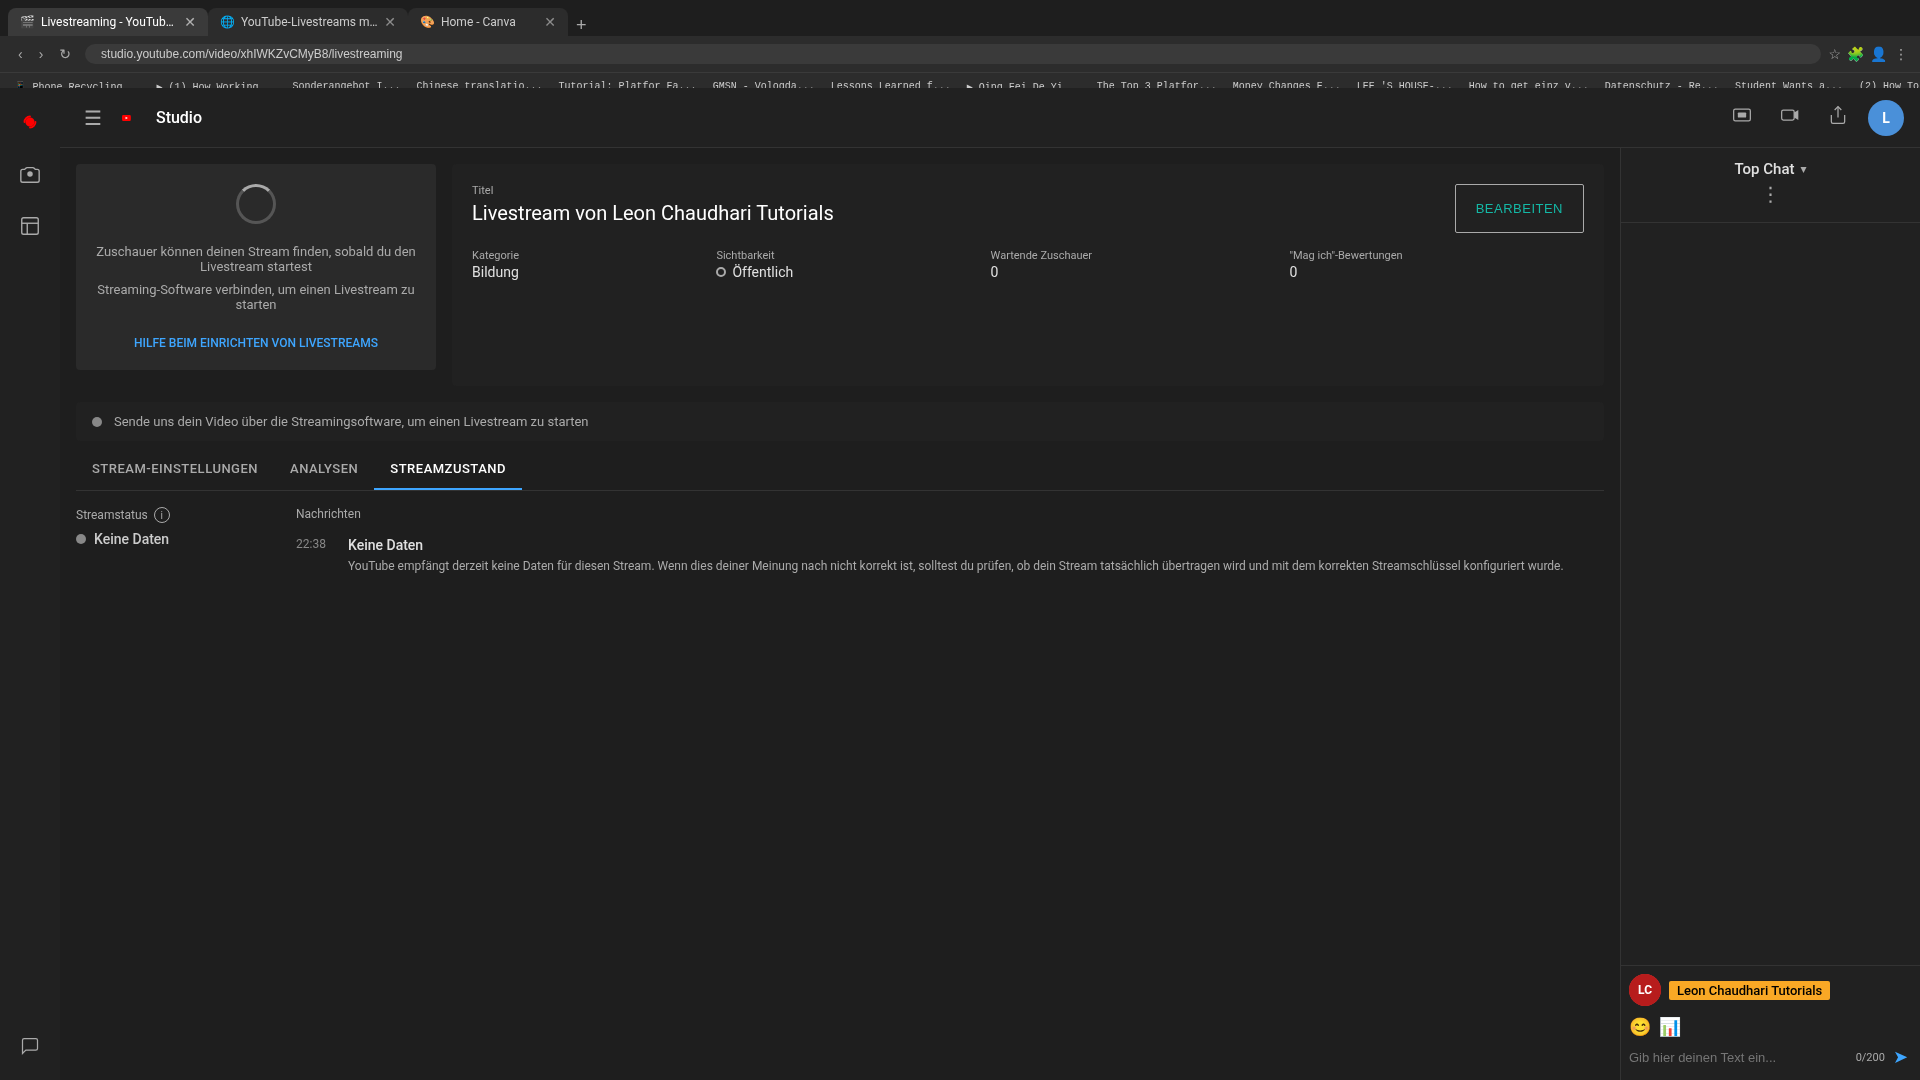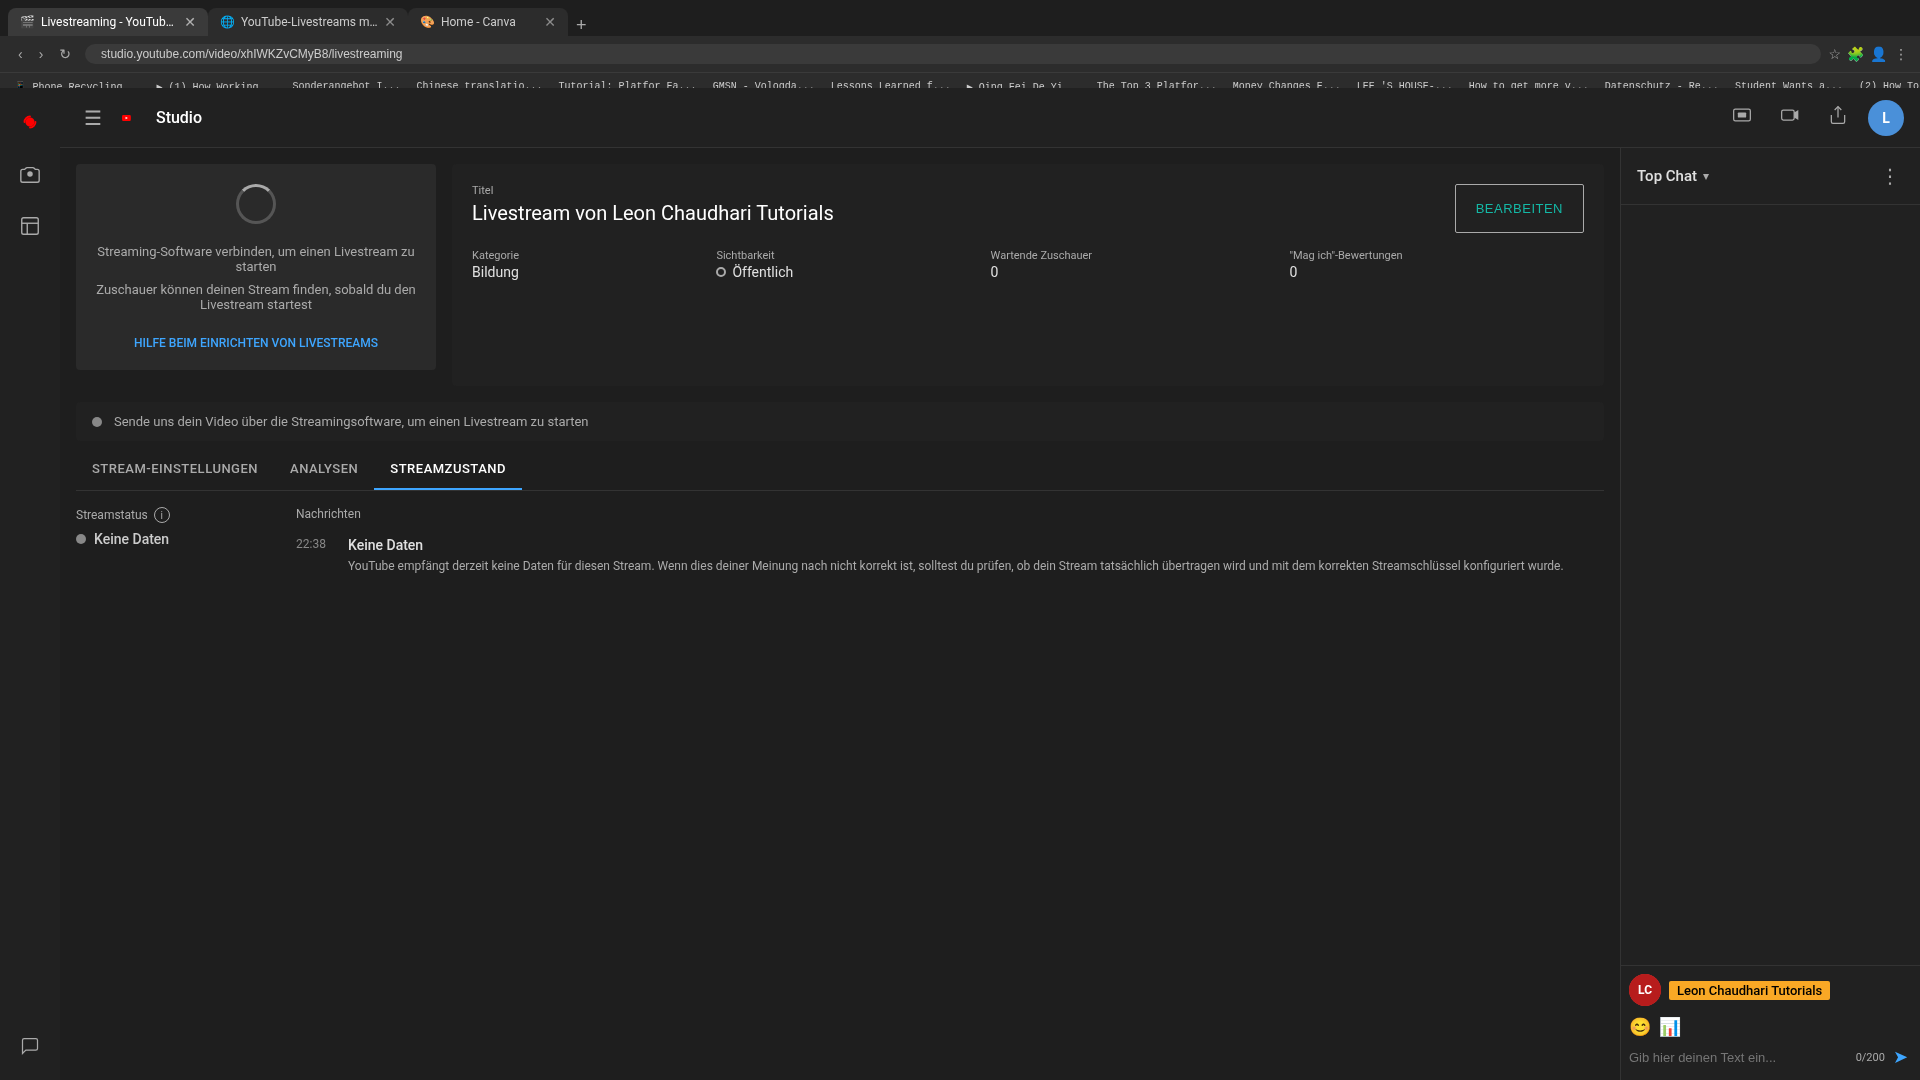--- a/index.html
+++ b/index.html
@@ -88,21 +88,21 @@
     .messages-section { }
     .messages-label { font-size: 12px; color: #aaa; margin-bottom: 8px; }
     .message-row { display: flex; align-items: flex-start; gap: 12px; padding: 8px 0; }
     .message-time { font-size: 12px; color: #888; min-width: 40px; }
     .message-content { flex: 1; }
     .message-title { font-size: 14px; font-weight: 500; color: #e0e0e0; margin-bottom: 4px; }
     .message-body { font-size: 12px; color: #aaa; line-height: 1.5; }
 
     
     .chat-panel { width: 300px; background: #212121; border-left: 1px solid #333; display: flex; flex-direction: column; flex-shrink: 0; }
-    .chat-header { padding: 12px 16px; display: flex; align-items: center; justify-content: space-between; border-bottom: 1px solid #333; }
+    .chat-header { padding: 12px 16px; display: flex; align-items: center; justify-content: space-between; border-bottom: 1px solid #333; flex-direction: column; }
     .chat-title { display: flex; align-items: center; gap: 6px; font-size: 15px; font-weight: 500; cursor: pointer; }
     .chat-dropdown-icon { font-size: 12px; color: #aaa; }
     .chat-more-btn { background: none; border: none; color: #aaa; font-size: 20px; cursor: pointer; padding: 4px; border-radius: 50%; }
     .chat-messages { flex: 1; overflow-y: auto; padding: 8px; }
     .chat-input-area { border-top: 1px solid #333; padding: 8px; }
     .chat-user { display: flex; align-items: center; gap: 8px; margin-bottom: 6px; }
     .chat-avatar { width: 32px; height: 32px; border-radius: 50%; background: #e53935; display: flex; align-items: center; justify-content: center; font-size: 12px; color: #fff; font-weight: bold; }
     .chat-user-name { font-size: 13px; font-weight: 500; background: #f9a825; color: #000; padding: 2px 8px; border-radius: 2px; }
     .chat-input-wrapper { display: flex; align-items: center; gap: 4px; }
     .chat-input { flex: 1; background: transparent; border: none; color: #aaa; font-size: 13px; outline: none; }
@@ -157,21 +157,21 @@
     <span class="bookmark" style="font-size:10px;">▶ (1) How Working...</span>
     <span class="bookmark" style="font-size:10px;">Sonderangebot I...</span>
     <span class="bookmark" style="font-size:10px;">Chinese translatio...</span>
     <span class="bookmark" style="font-size:10px;">Tutorial: Platfor Fa...</span>
     <span class="bookmark" style="font-size:10px;">GMSN - Vologda...</span>
     <span class="bookmark" style="font-size:10px;">Lessons Learned f...</span>
     <span class="bookmark" style="font-size:10px;">▶ Qing Fei De Yi...</span>
     <span class="bookmark" style="font-size:10px;">The Top 3 Platfor...</span>
     <span class="bookmark" style="font-size:10px;">Money Changes E...</span>
     <span class="bookmark" style="font-size:10px;">LEE 'S HOUSE-...</span>
-    <span class="bookmark" style="font-size:10px;">How to get more v...</span>
+    <span class="bookmark" style="font-size:10px;">How to get einz v...</span>
     <span class="bookmark" style="font-size:10px;">Datenschutz - Re...</span>
     <span class="bookmark" style="font-size:10px;">Student Wants a...</span>
     <span class="bookmark" style="font-size:10px;">(2) How To Add A...</span>
     <span class="bookmark" style="font-size:10px;">Download - Cook...</span>
   </div>
 </div>
 
 <div class="app">
 
   <div class="sidebar">
@@ -240,22 +240,22 @@
     </div>
 
     <div class="content-area">
 
       <div class="main-content">
 
         <div style="display: flex; gap: 16px; margin-bottom: 16px;">
 
           <div class="stream-preview" style="width: 360px; flex-shrink: 0;">
             <div class="loading-spinner"></div>
+            <p class="preview-text">Zuschauer können deinen Stream finden, sobald du den Livestream startest</p>
             <p class="preview-text">Streaming-Software verbinden, um einen Livestream zu starten</p>
-            <p class="preview-text">Zuschauer können deinen Stream finden, sobald du den Livestream startest</p>
             <a class="preview-link" href="#">HILFE BEIM EINRICHTEN VON LIVESTREAMS</a>
           </div>
 
           <div style="flex: 1; background: #212121; border-radius: 4px; padding: 20px;">
             <div class="stream-header">
               <div class="stream-title-section">
                 <div class="stream-label">Titel</div>
                 <div class="stream-title">Livestream von Leon Chaudhari Tutorials</div>
               </div>
               <button class="edit-btn">BEARBEITEN</button>

